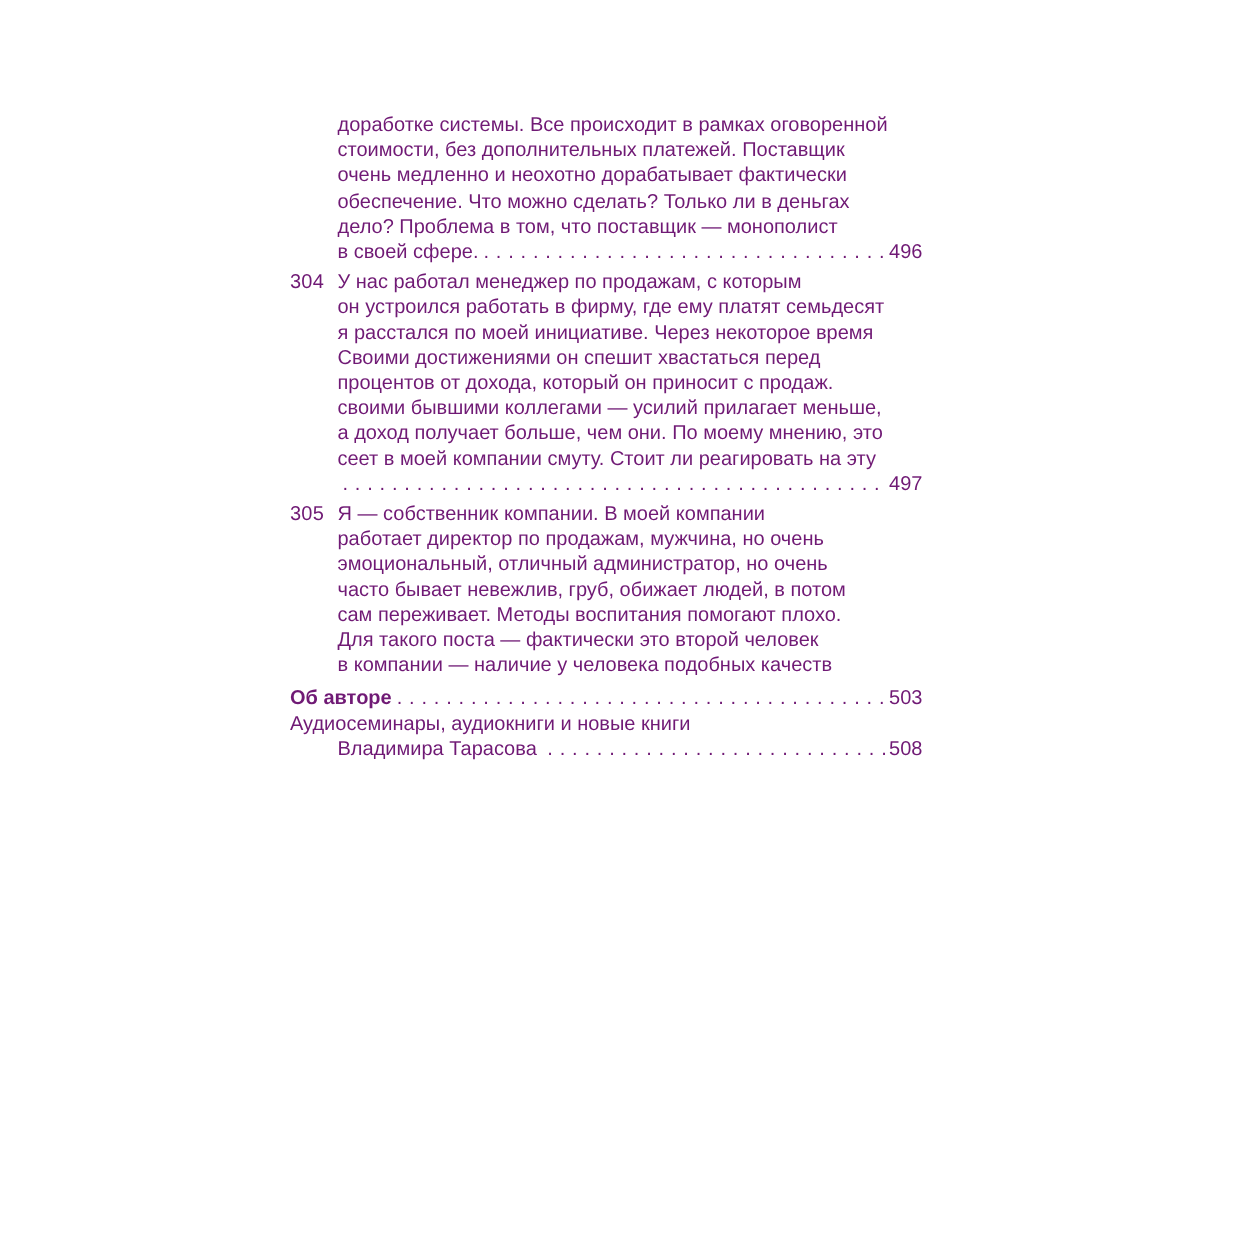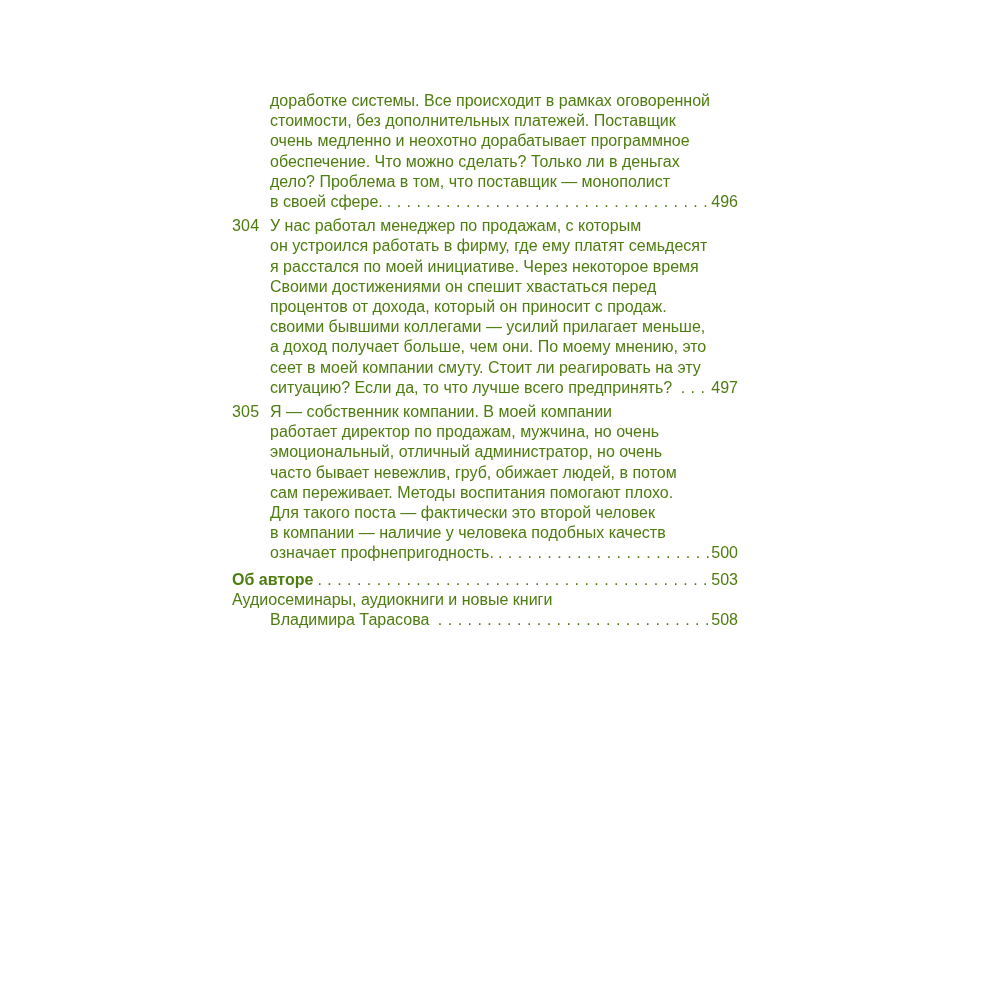--- a/index.html
+++ b/index.html
@@ -5,21 +5,21 @@
   html, body {
     margin: 0;
     padding: 0;
     background: #ffffff;
   }
   .page {
     position: relative;
     width: 1000px;
     height: 721px;
     background: #ffffff;
-    color: #4d7c0f;
+    color: #701a75;
     font-family: "Liberation Sans", "DejaVu Sans", sans-serif;
     font-size: 16px;
     line-height: 20.2px;
     overflow: hidden;
   }
   .toc {
     position: absolute;
     left: 232px;
     top: 91px;
     width: 506px;
@@ -65,21 +65,21 @@
 </head>
 <body>
 
 <div class="page">
   <div class="toc">
       <div class="entry">
     <div class="num"></div>
     <div class="entry-body">
       <div class="tline">доработке системы. Все происходит в рамках оговоренной</div>
           <div class="tline">стоимости, без дополнительных платежей. Поставщик</div>
-          <div class="tline">очень медленно и неохотно дорабатывает программное</div>
+          <div class="tline">очень медленно и неохотно дорабатывает фактически</div>
           <div class="tline">обеспечение. Что можно сделать? Только ли в деньгах</div>
           <div class="tline">дело? Проблема в том, что поставщик — монополист</div>
           <div class="leader-line">
         <span class="lead-text">в своей сфере.</span>
         <span class="dots"></span>
         <span class="pagenum">496</span>
       </div>
     </div>
   </div>
       <div class="entry">
@@ -87,41 +87,35 @@
     <div class="entry-body">
       <div class="tline">У нас работал менеджер по продажам, с которым</div>
           <div class="tline">он устроился работать в фирму, где ему платят семьдесят</div>
           <div class="tline">я расстался по моей инициативе. Через некоторое время</div>
           <div class="tline">Своими достижениями он спешит хвастаться перед</div>
           <div class="tline">процентов от дохода, который он приносит с продаж.</div>
           <div class="tline">своими бывшими коллегами — усилий прилагает меньше,</div>
           <div class="tline">а доход получает больше, чем они. По моему мнению, это</div>
           <div class="tline">сеет в моей компании смуту. Стоит ли реагировать на эту</div>
           <div class="leader-line">
-        <span class="lead-text">ситуацию? Если да, то что лучше всего предпринять? </span>
         <span class="dots"></span>
         <span class="pagenum">497</span>
       </div>
     </div>
   </div>
       <div class="entry">
     <div class="num">305</div>
     <div class="entry-body">
       <div class="tline">Я — собственник компании. В моей компании</div>
           <div class="tline">работает директор по продажам, мужчина, но очень</div>
           <div class="tline">эмоциональный, отличный администратор, но очень</div>
           <div class="tline">часто бывает невежлив, груб, обижает людей, в потом</div>
           <div class="tline">сам переживает. Методы воспитания помогают плохо.</div>
           <div class="tline">Для такого поста — фактически это второй человек</div>
           <div class="tline">в компании — наличие у человека подобных качеств</div>
-          <div class="leader-line">
-        <span class="lead-text">означает профнепригодность.</span>
-        <span class="dots"></span>
-        <span class="pagenum">500</span>
-      </div>
     </div>
   </div>
       <div class="entry flush bold gap-lg">
 
     <div class="entry-body">
       <div class="leader-line">
         <span class="lead-text">Об авторе</span>
         <span class="dots"></span>
         <span class="pagenum">503</span>
       </div>

